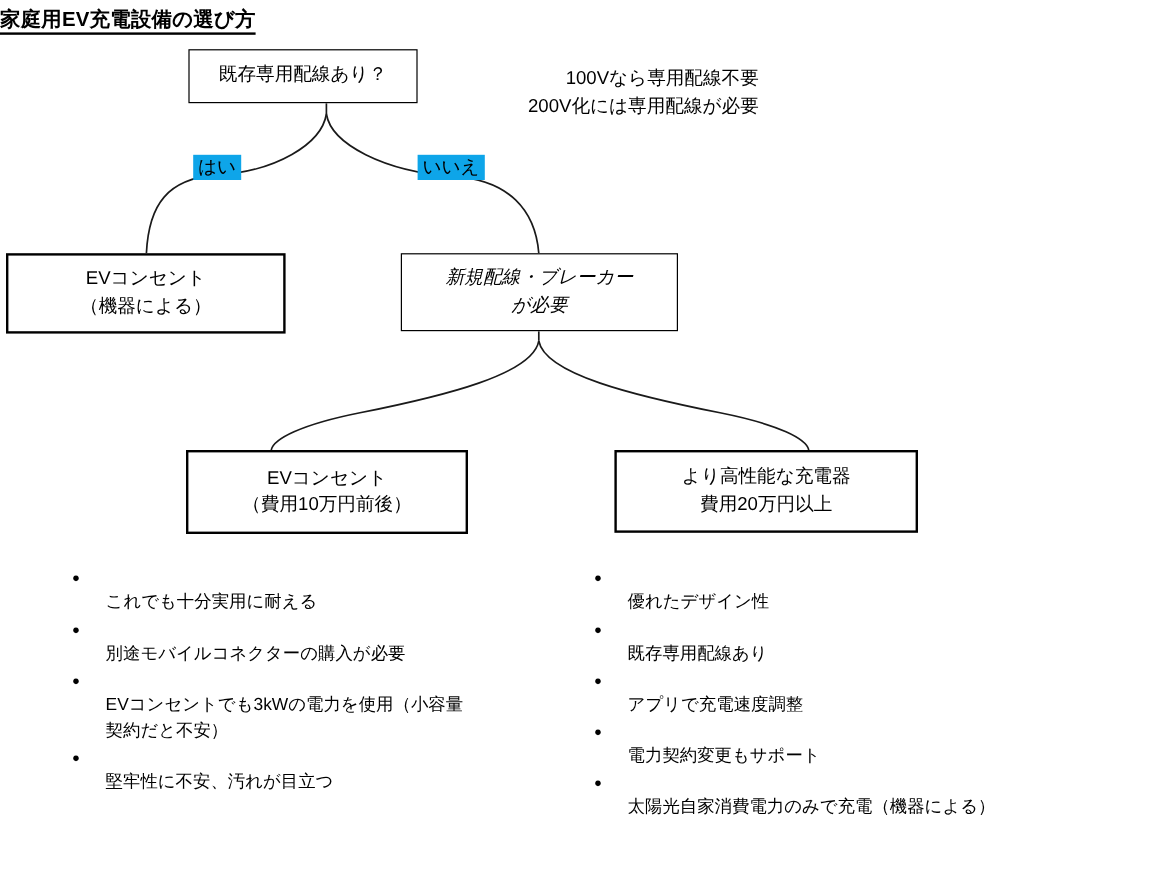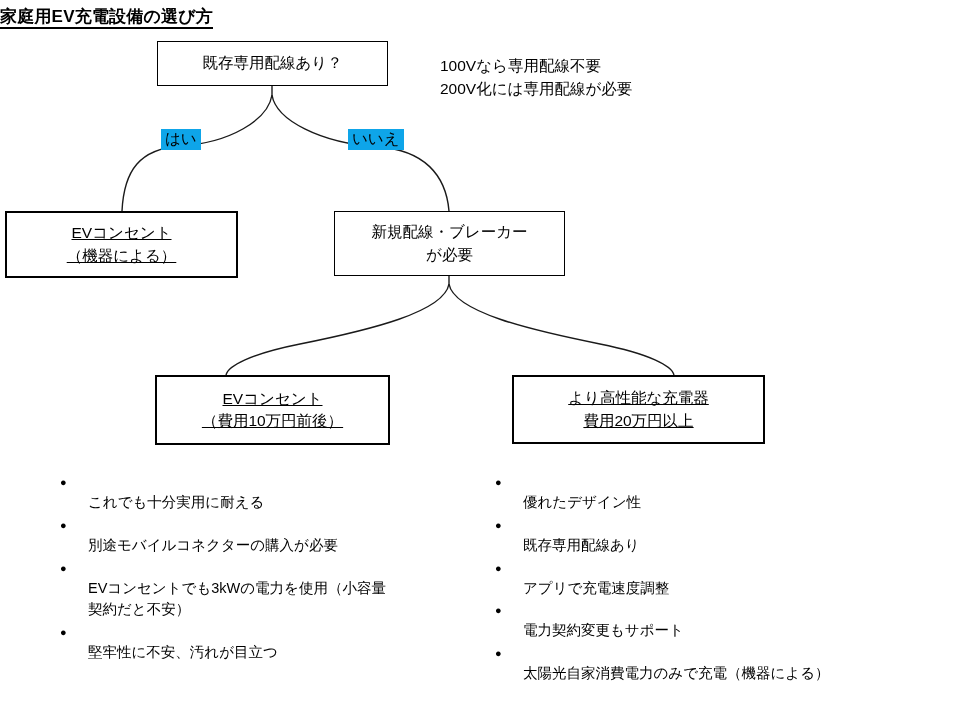--- a/index.html
+++ b/index.html
@@ -55,29 +55,28 @@
     flex-direction: column;
     align-items: center;
     justify-content: center;
     text-align: center;
     font-size: 15.5px;
     line-height: 1.45;
     z-index: 2;
   }
   .node.thick {
     border-width: 2px;
-    text-decoration: underline;
   }
   .node .ln {
     display: block;
     white-space: nowrap;
   }
-  #node-root   { left: 157px; top: 41px;  width: 231px; height: 45px; }
+  #node-root   { left: 157px; top: 41px;  width: 191px; height: 45px; }
   #node-yes    { left: 5px;   top: 211px; width: 233px; height: 67px; }
-  #node-no     { left: 334px; top: 211px; width: 231px; height: 65px; }
+  #node-no     { left: 334px; top: 211px; width: 231px; height: 65px; font-style: italic; }
   #node-outlet { left: 155px; top: 375px; width: 235px; height: 70px; }
   #node-charger{ left: 512px; top: 375px; width: 253px; height: 69px; }
 
   .edge-label {
     position: absolute;
     font-size: 15.5px;
     background: #0ea5e9;
     padding: 0 4px;
     z-index: 3;
     white-space: nowrap;
@@ -86,20 +85,21 @@
   #label-no  { left: 324px; top: 129px; margin-left: 24px; }
 
   .note {
     position: absolute;
     left: 440px;
     top: 54px;
     font-size: 15.5px;
     line-height: 1.5;
     z-index: 3;
     white-space: nowrap;
+    text-align: right;
   }
 
   .bullets {
     position: absolute;
     z-index: 3;
     font-size: 14.5px;
     line-height: 1.5;
   }
   #bullets-left  { left: 60px;  top: 472px; width: 420px; }
   #bullets-right { left: 495px; top: 472px; width: 450px; }

